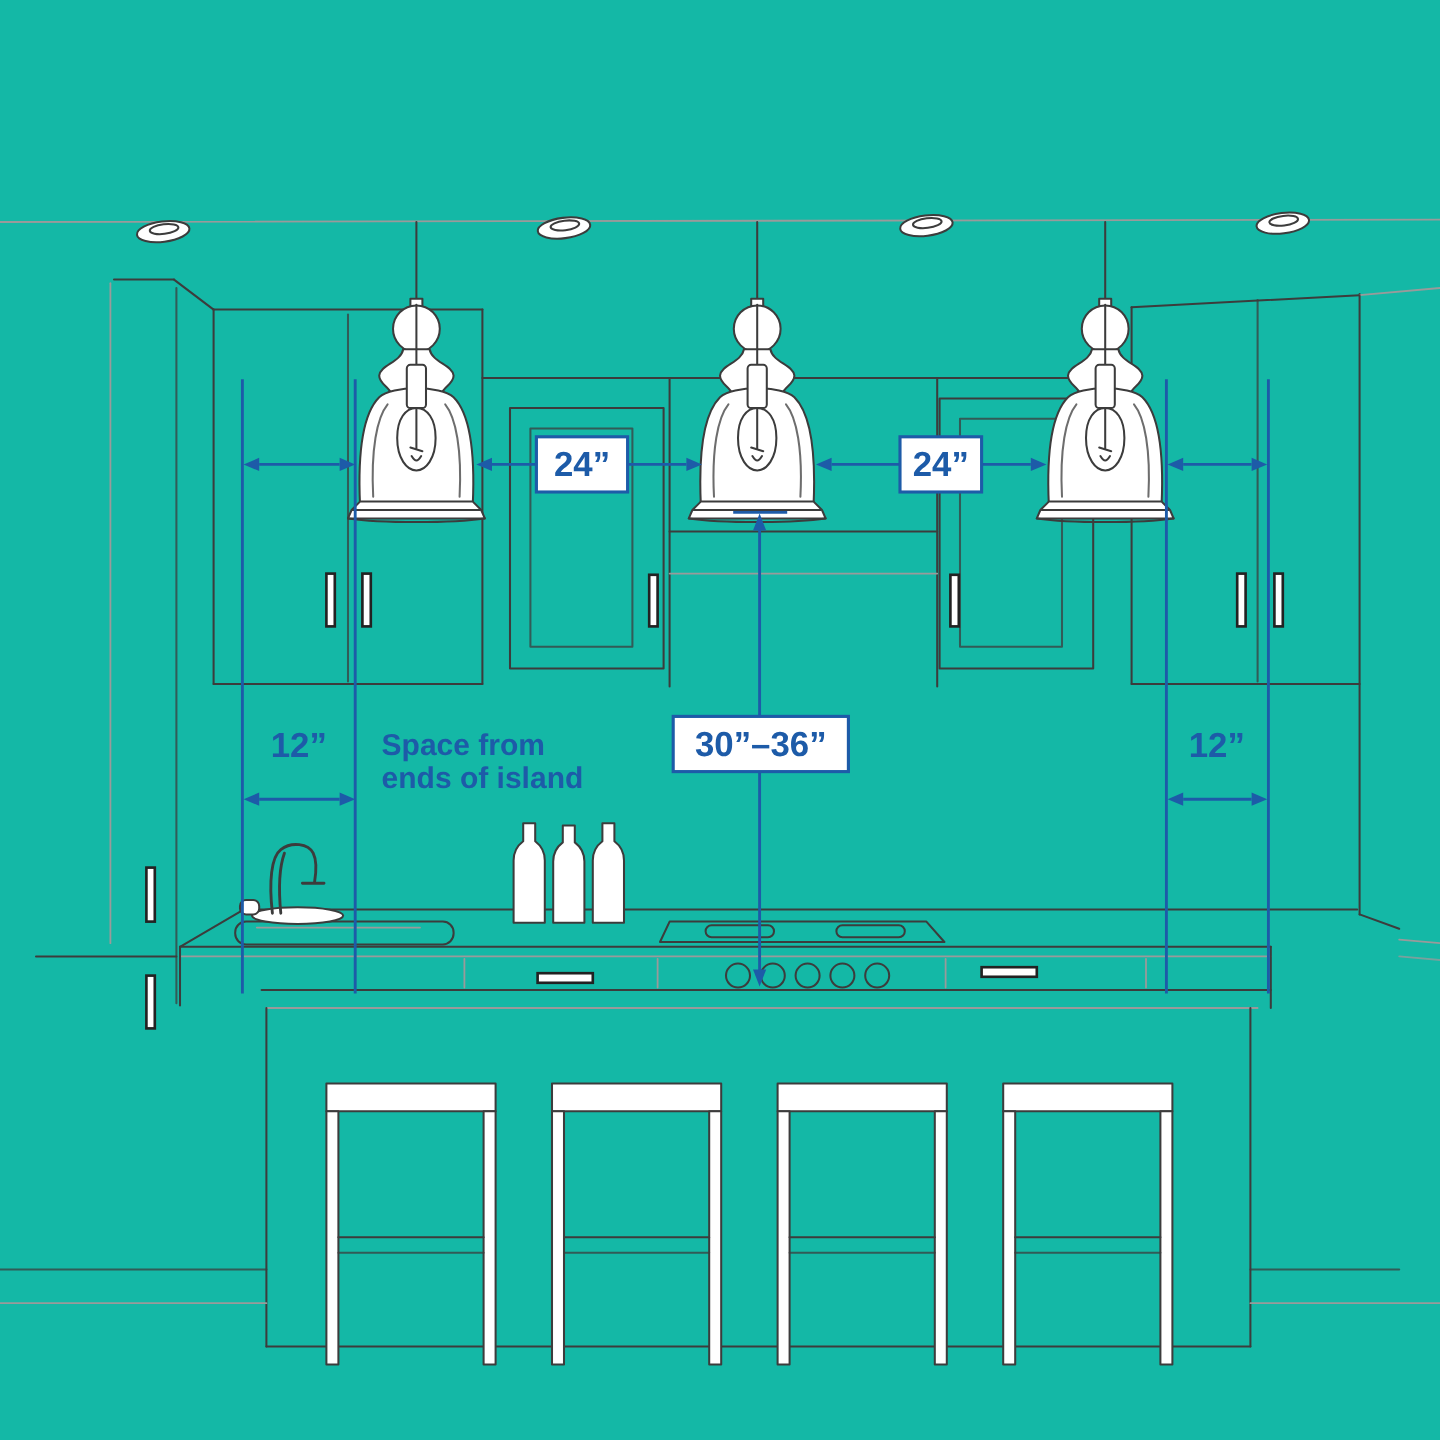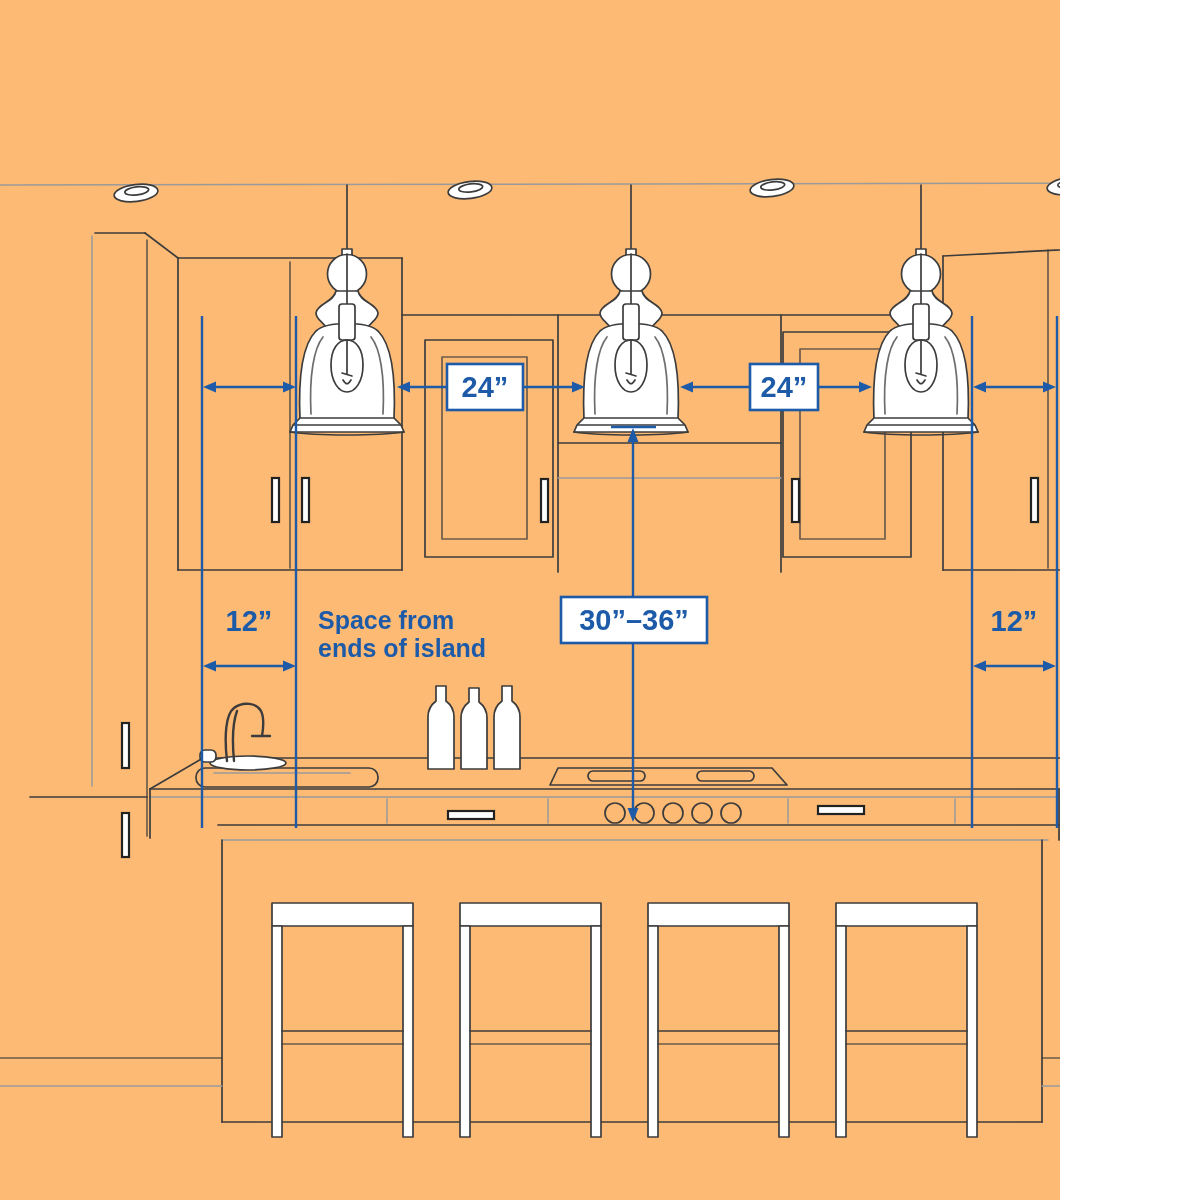--- a/index.html
+++ b/index.html
@@ -1,16 +1,16 @@
 <!DOCTYPE html>
 <html><head>
 <meta charset="utf-8">
 <style>
   html,body{margin:0;padding:0;background:#ffffff;}
-  #stage{position:relative;width:1060px;height:1200px;background:#fdba74;overflow:hidden;
+  #stage{position:relative;width:1200px;height:1200px;background:#14b8a6;overflow:hidden;
          font-family:"Liberation Sans",sans-serif;}
   svg{position:absolute;left:0;top:0;}
   .sk  {stroke:#3c3c3c;stroke-width:1.7;fill:none;stroke-linecap:round;stroke-linejoin:round;}
   .skw {stroke:#3c3c3c;stroke-width:1.7;fill:#ffffff;stroke-linecap:round;stroke-linejoin:round;}
   .skb {stroke:#222;stroke-width:2.2;fill:#ffffff;}
   .lt  {stroke:#9a9a9a;stroke-width:1.5;fill:none;stroke-linecap:round;}
   .fade{opacity:.75;}
   .bl  {stroke:#1d5ba8;stroke-width:2.4;fill:none;stroke-linecap:butt;}
   .blf {fill:#1d5ba8;stroke:none;}
   .dimbox{fill:#ffffff;stroke:#1d5ba8;stroke-width:2.6;}

